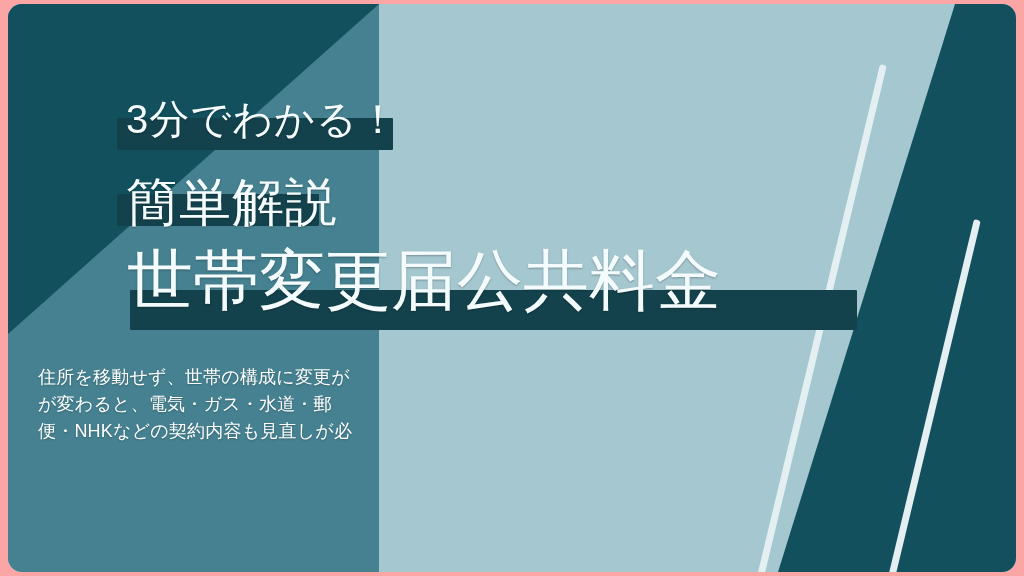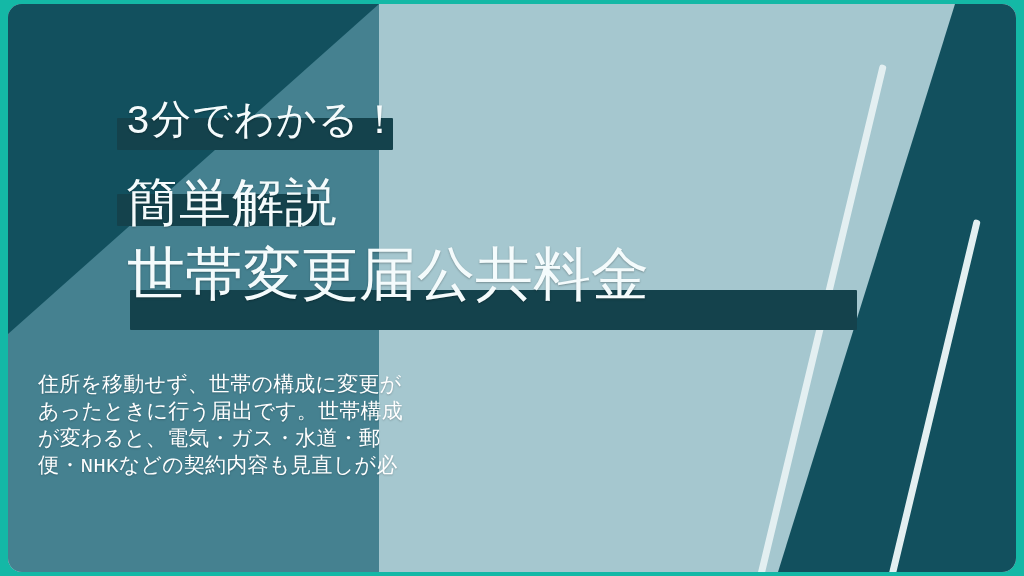--- a/index.html
+++ b/index.html
@@ -11,23 +11,22 @@
     width: 1024px;
     height: 576px;
     overflow: hidden;
     font-family: "Liberation Sans", "DejaVu Sans", sans-serif;
   }
 
   #slide {
     position: relative;
     width: 1024px;
     height: 576px;
-    background: #14b8a6;
+    background: #fca5a5;
     overflow: hidden;
-    font-family: Liberation Mono, monospace;
   }
 
   
   .card {
     position: absolute;
     left: 8px;
     top: 4px;
     width: 1008px;
     height: 568px;
     border-radius: 14px;
@@ -141,33 +140,33 @@
   
   .band3 {
     left: 122px;
     top: 286px;
     width: 727px;
     height: 40px;
   }
   .line3 {
     left: 119px;
     top: 232px;
-    font-size: 58px;
+    font-size: 66px;
     letter-spacing: 0px;
     font-weight: 400;
   }
 
   
   .body-para {
     position: absolute;
     left: 30px;
-    top: 368px;
+    top: 360px;
     width: 330px;
     color: #ffffff;
-    font-size: 21px;
+    font-size: 18px;
     line-height: 27px;
     letter-spacing: 0.2px;
     text-shadow: 0 1px 2px rgba(0,0,0,0.22);
   }
   .body-para div { white-space: nowrap; }
 </style>
 </head>
 <body>
 
 <div id="slide">
@@ -185,19 +184,18 @@
     <div class="tx-line line1">3分でわかる！</div>
 
     <div class="hl-band band2"></div>
     <div class="tx-line line2">簡単解説</div>
 
     <div class="hl-band band3"></div>
     <div class="tx-line line3">世帯変更届公共料金</div>
 
     <div class="body-para">
       <div>住所を移動せず、世帯の構成に変更が</div>
-      <div>あったときに行う届出です。世帯構成</div>
       <div>が変わると、電気・ガス・水道・郵</div>
       <div>便・NHKなどの契約内容も見直しが必</div>
     </div>
 
   </div>
 </div>
 
 </body></html>

